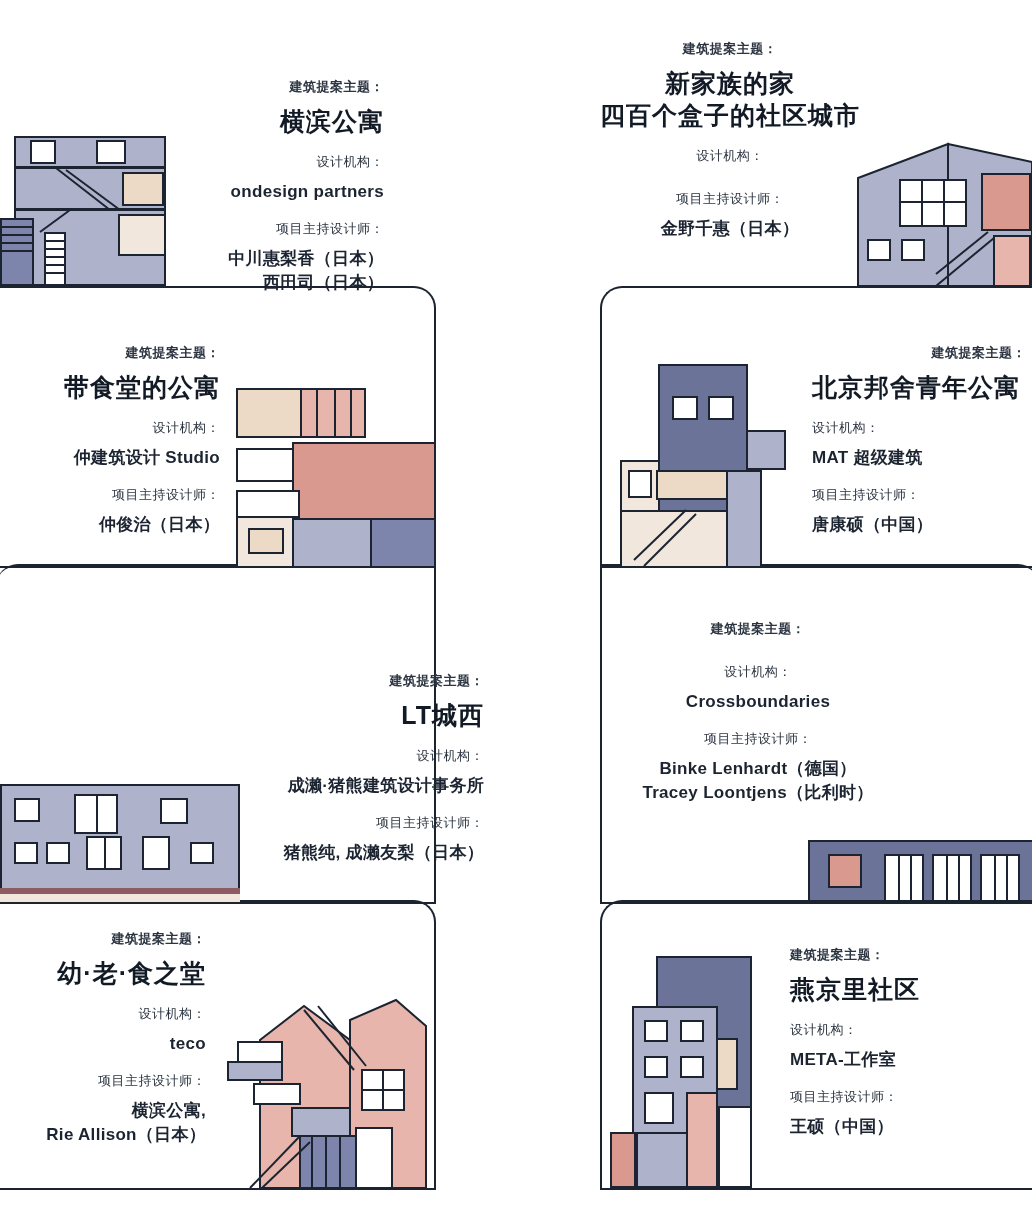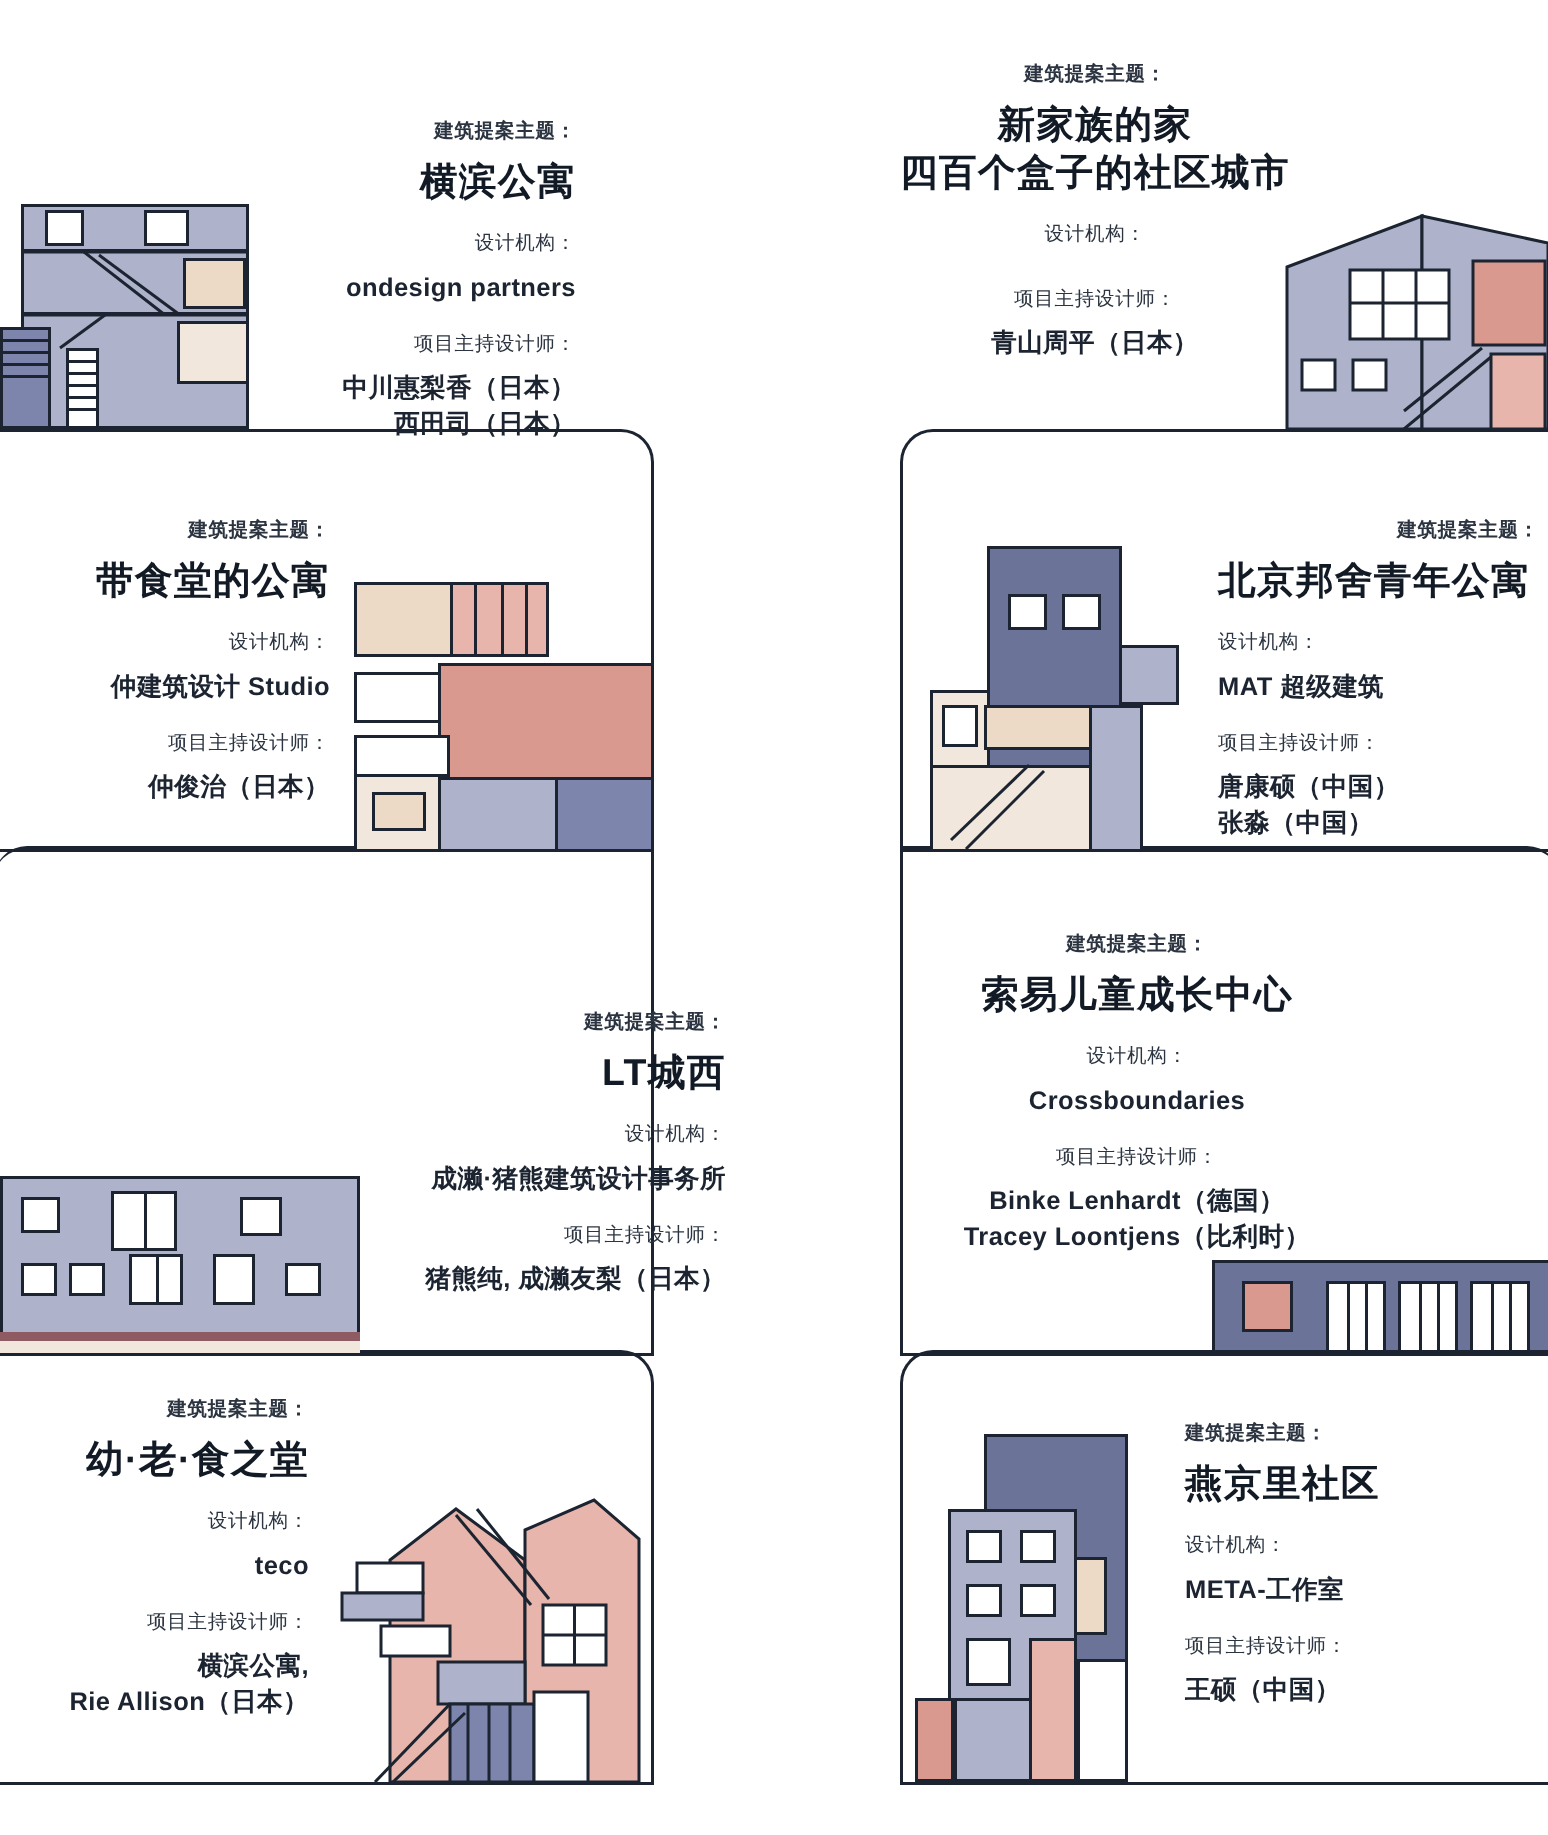--- a/index.html
+++ b/index.html
@@ -106,21 +106,21 @@
     <div class="label bold">建筑提案主题：</div>
     <div class="gap-s"></div>
     <div class="title">新家族的家</div>
     <div class="title">四百个盒子的社区城市</div>
     <div class="gap-m"></div>
     <div class="label">设计机构：</div>
     <div class="gap-s"></div>
     <div class="gap-m"></div>
     <div class="label">项目主持设计师：</div>
     <div class="gap-s"></div>
-    <div class="person">青山周平（日本）</div>
+    <div class="person">金野千惠（日本）</div>
   </div>
 
   <div class="ill" style="left:228px;top:382px;width:208px;height:186px;">
     <div class="r" style="left:8px;top:6px;width:130px;height:50px;background:#ecd9c6;border:2px solid #1b2430;"></div>
     <div class="r" style="left:72px;top:6px;width:66px;height:50px;background:#e7b5ab;border:2px solid #1b2430;"></div>
     <div class="r" style="left:88px;top:6px;width:2px;height:50px;background:#1b2430;"></div>
     <div class="r" style="left:106px;top:6px;width:2px;height:50px;background:#1b2430;"></div>
     <div class="r" style="left:122px;top:6px;width:2px;height:50px;background:#1b2430;"></div>
     <div class="r" style="left:8px;top:66px;width:60px;height:34px;background:#ffffff;border:2px solid #1b2430;"></div>
     <div class="r" style="left:64px;top:60px;width:144px;height:78px;background:#d9998f;border:2px solid #1b2430;"></div>
@@ -164,21 +164,20 @@
     <div class="gap-s"></div>
     <div class="title">北京邦舍青年公寓</div>
     <div class="gap-m"></div>
     <div class="label">设计机构：</div>
     <div class="gap-s"></div>
     <div class="org">MAT 超级建筑</div>
     <div class="gap-m"></div>
     <div class="label">项目主持设计师：</div>
     <div class="gap-s"></div>
     <div class="person">唐康硕（中国）</div>
-    <div class="person">张淼（中国）</div>
   </div>
 
   <div class="ill" style="left:0px;top:784px;width:240px;height:118px;">
     <div class="r" style="left:0px;top:0px;width:240px;height:106px;background:#aeb3cb;border:2px solid #1b2430;"></div>
     <div class="r" style="left:0px;top:104px;width:240px;height:6px;background:#8e5b62;"></div>
     <div class="r" style="left:0px;top:110px;width:240px;height:8px;background:#f2e7dc;"></div>
     <div class="r" style="left:14px;top:14px;width:26px;height:24px;background:#ffffff;border:2px solid #1b2430;"></div>
     <div class="r" style="left:74px;top:10px;width:44px;height:40px;background:#ffffff;border:2px solid #1b2430;"></div>
     <div class="r" style="left:96px;top:10px;width:2px;height:40px;background:#1b2430;"></div>
     <div class="r" style="left:160px;top:14px;width:28px;height:26px;background:#ffffff;border:2px solid #1b2430;"></div>
@@ -212,21 +211,20 @@
     <div class="r" style="left:124px;top:14px;width:40px;height:48px;background:#ffffff;border:2px solid #1b2430;"></div>
     <div class="r" style="left:138px;top:14px;width:2px;height:48px;background:#1b2430;"></div>
     <div class="r" style="left:150px;top:14px;width:2px;height:48px;background:#1b2430;"></div>
     <div class="r" style="left:172px;top:14px;width:40px;height:48px;background:#ffffff;border:2px solid #1b2430;"></div>
     <div class="r" style="left:186px;top:14px;width:2px;height:48px;background:#1b2430;"></div>
     <div class="r" style="left:198px;top:14px;width:2px;height:48px;background:#1b2430;"></div>
   </div>
   <div class="txt center" style="left:548px;top:620px;width:420px;">
     <div class="label bold">建筑提案主题：</div>
     <div class="gap-s"></div>
-    <div class="title">索易儿童成长中心</div>
     <div class="gap-m"></div>
     <div class="label">设计机构：</div>
     <div class="gap-s"></div>
     <div class="org">Crossboundaries</div>
     <div class="gap-m"></div>
     <div class="label">项目主持设计师：</div>
     <div class="gap-s"></div>
     <div class="person">Binke Lenhardt（德国）</div>
     <div class="person">Tracey Loontjens（比利时）</div>
   </div>

